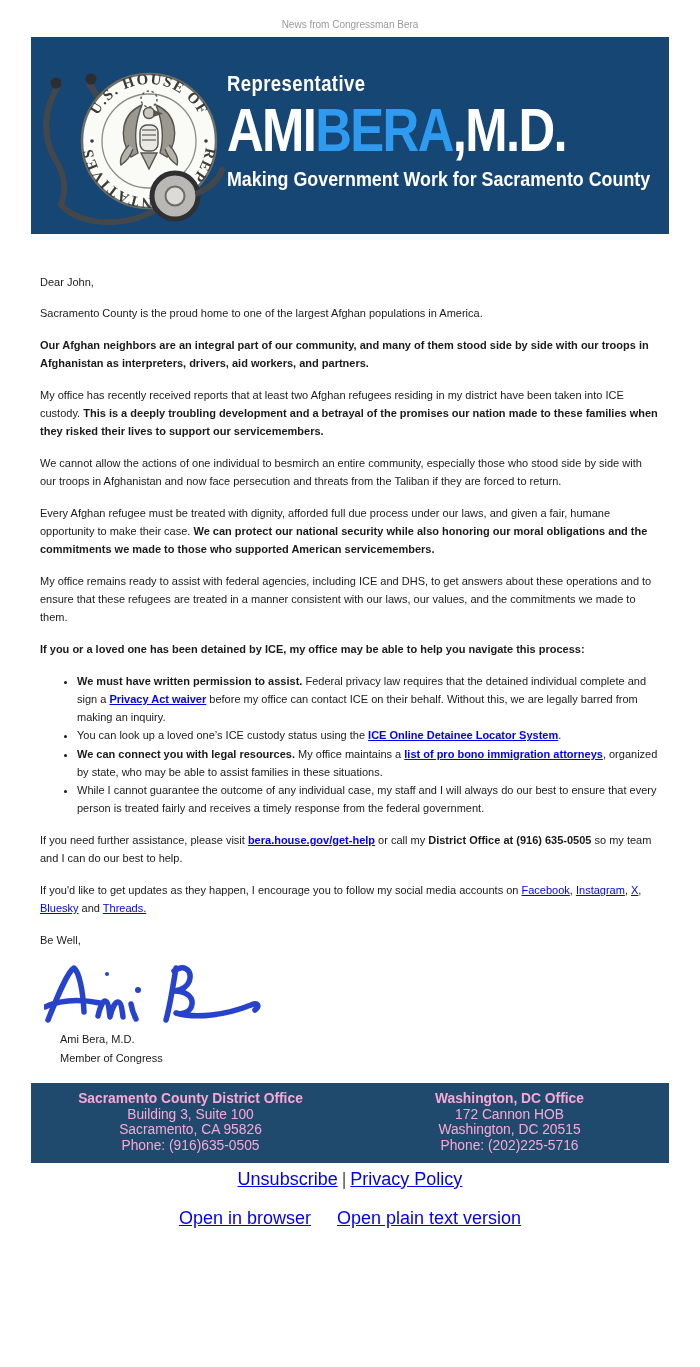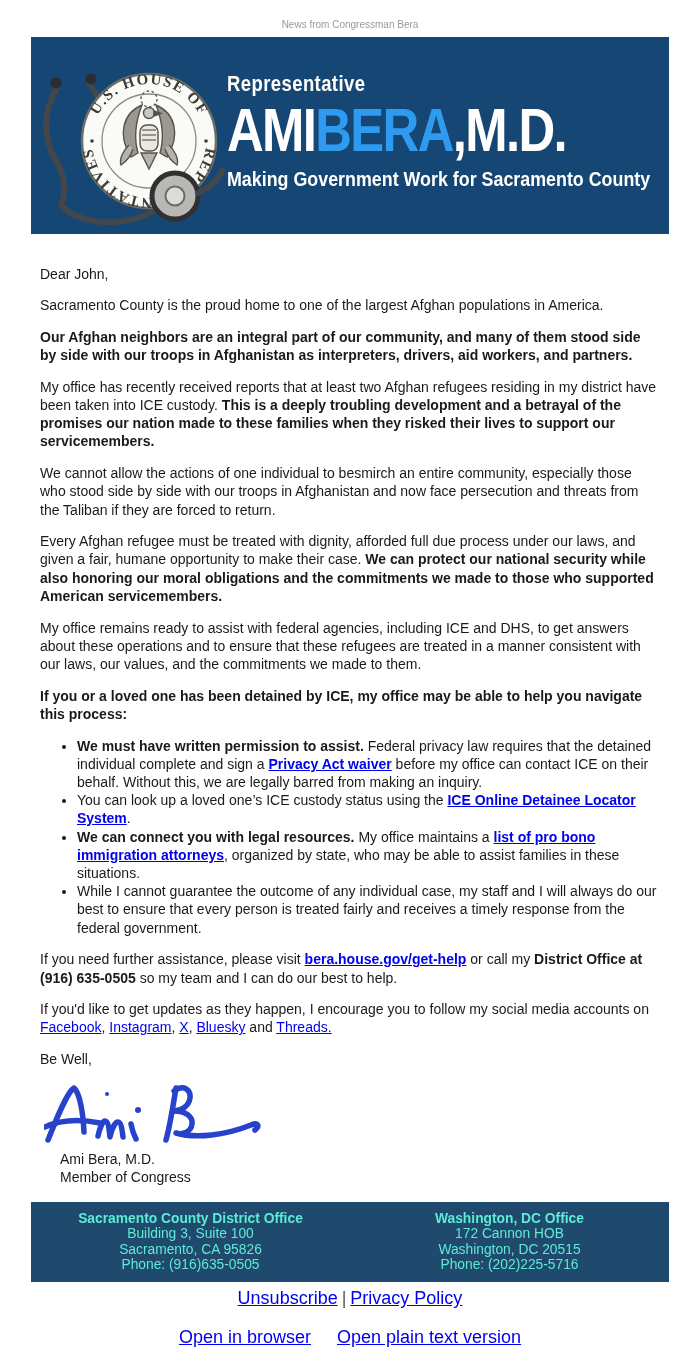--- a/index.html
+++ b/index.html
@@ -36,32 +36,32 @@
     font-size:62px;font-weight:bold;letter-spacing:-2px;line-height:64px;
     transform:scaleX(.82);transform-origin:left center;white-space:nowrap;
     margin-top:1px;
   }
   .name-line .accent{color:var(--accent);}
   .tagline{
     font-size:21px;font-weight:bold;line-height:25px;margin-top:4px;
     transform:scaleX(.85);transform-origin:left center;white-space:nowrap;
   }
   
-  .letter{padding:17px 9px 16px 9px;font-size:14px;line-height:18.2px;}
+  .letter{padding:25px 9px 16px 9px;font-size:11px;line-height:18.2px;}
   .letter p{margin:13.5px 0;}
   .letter ul{margin:13.5px 0;padding-left:37px;}
   .letter li{margin:0;padding:0;}
   .b{font-weight:bold;}
   a.lnk{color:var(--link);cursor:pointer;}
   .sig-block{margin-top:2px;}
   .sig-svg{display:block;margin:2px 0 4px 4px;}
   .sig-name,.sig-title{line-height:18.2px;margin-left:20px;}
   
   .footer-band{
-    display:flex;background:var(--footer-bg);color:#5eead4;
+    display:flex;background:var(--footer-bg);color:#f9a8d4;
     padding:5px 0 6px 0;min-height:80px;align-items:center;
   }
   .footer-col{width:50%;text-align:center;font-size:13.8px;line-height:15.6px;}
   .office-title{font-weight:bold;}
   
   .bottom-links{text-align:center;font-size:18px;padding:6px 0 30px 0;}
   .bottom-links a{color:var(--link);text-decoration:underline;cursor:pointer;}
   .row2{margin-top:18px;}
   .sep{color:#555;margin:0 4px;}
   .gap{display:inline-block;width:26px;}

